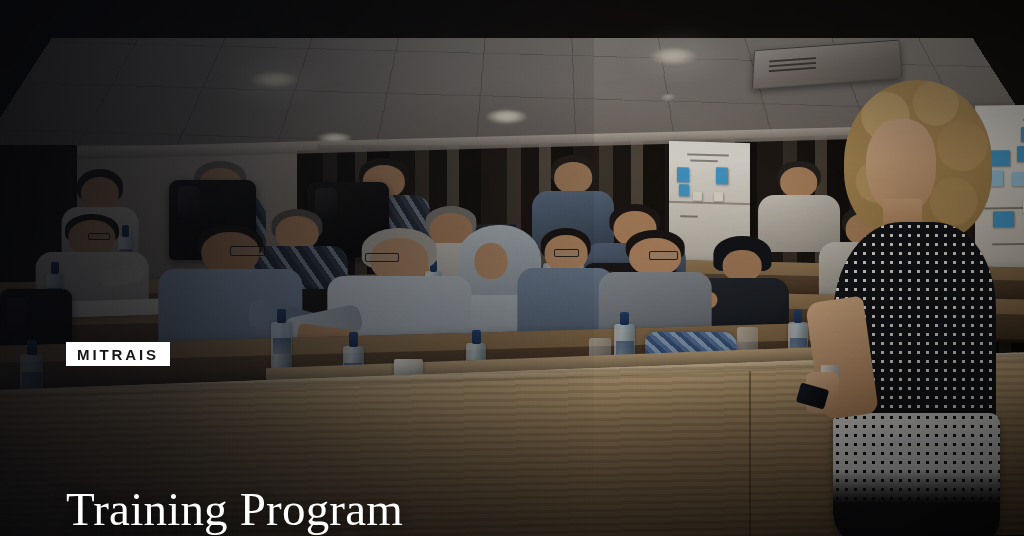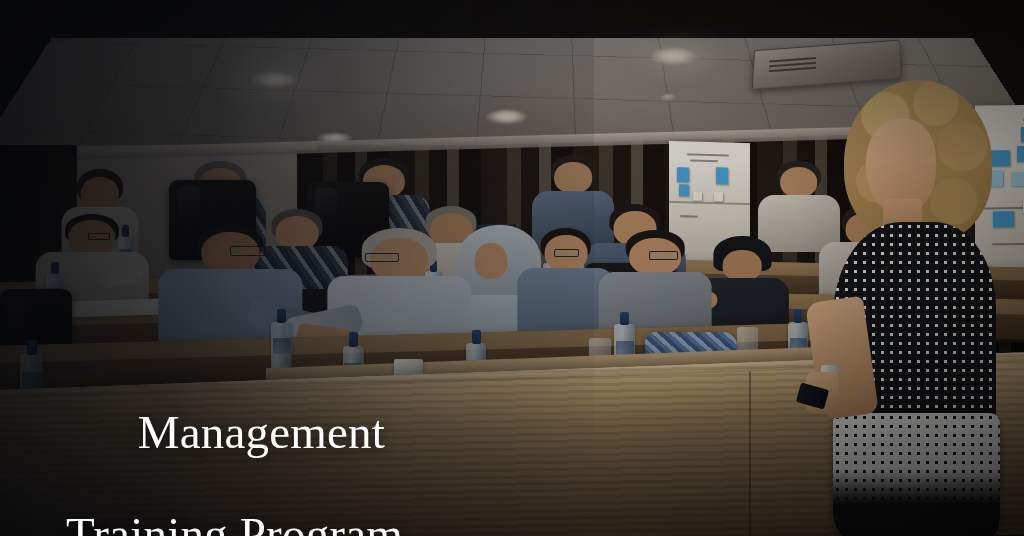--- a/index.html
+++ b/index.html
@@ -648,19 +648,19 @@
       <div class="pres-legs"></div>
     </div>
 
     <div class="cool"></div>
     <div class="grade"></div>
     <div class="vignette"></div>
     <div class="text-scrim"></div>
   </div>
 
   <div class="overlay">
+    <div class="brand-badge">MITRAIS</div>
     <div class="headline">
-      <span>Management</span>
       <span class="l2">Training Program</span>
     </div>
   </div>
 
 </div>
 
 </body></html>

